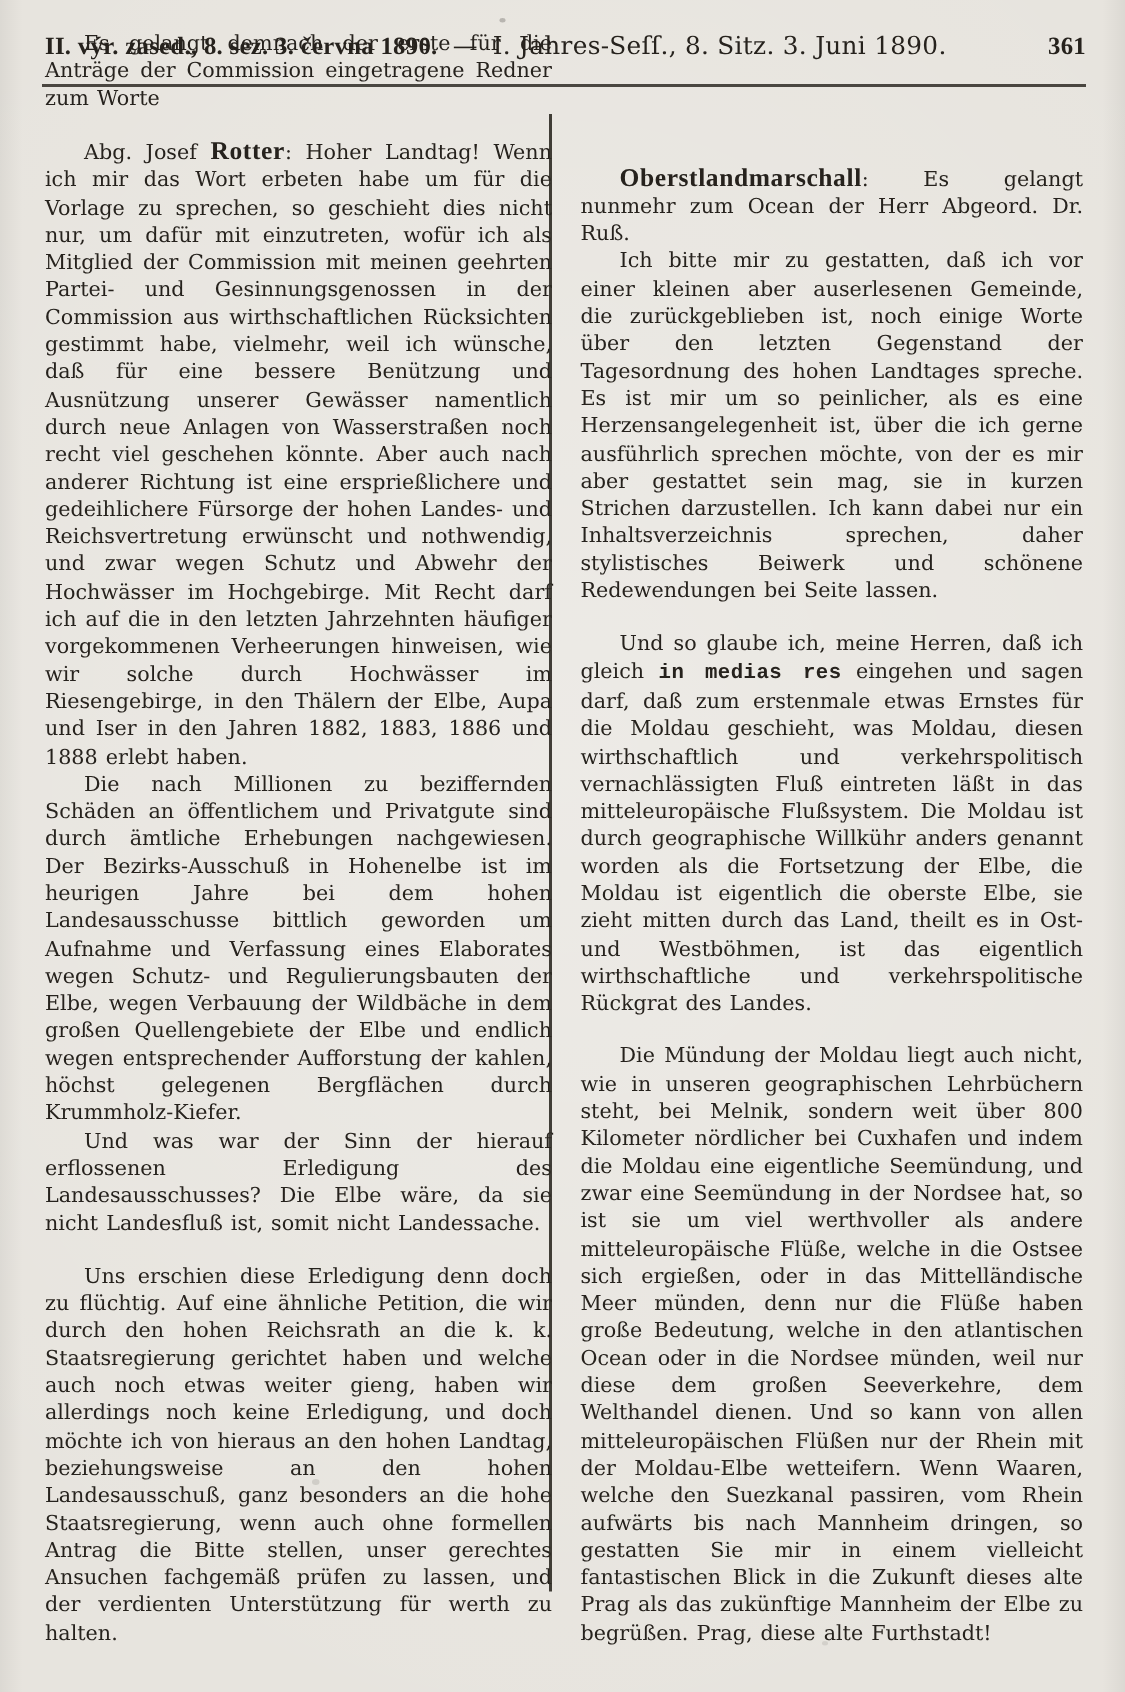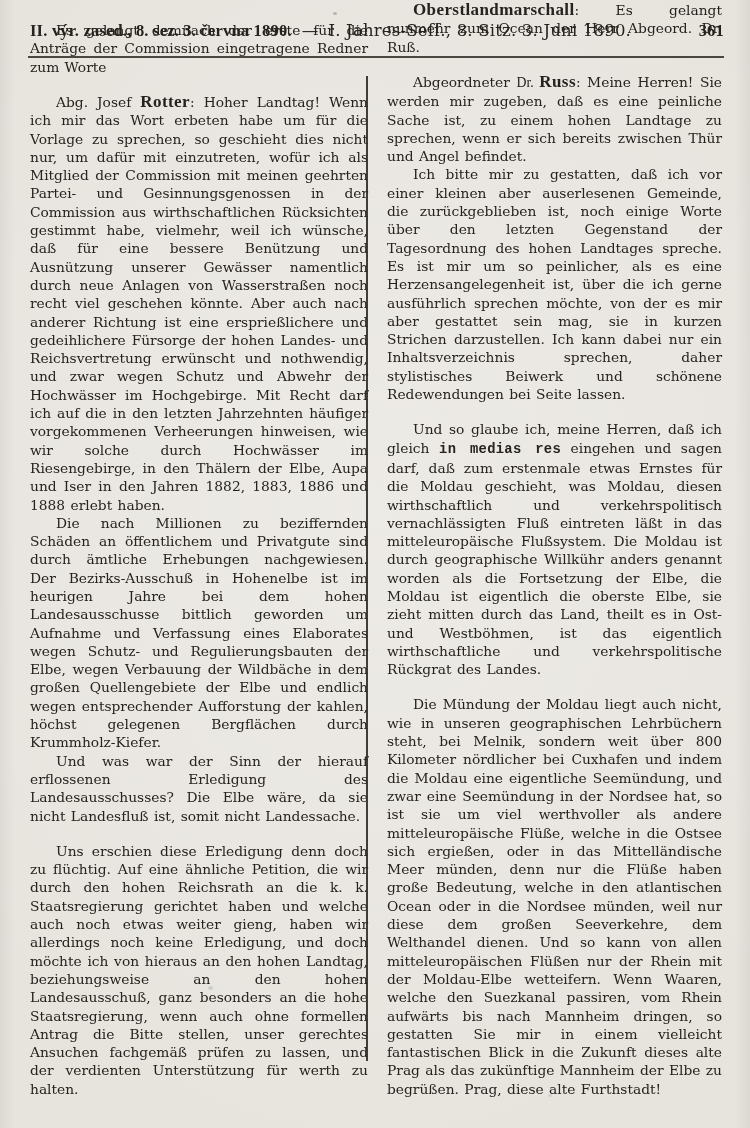--- a/index.html
+++ b/index.html
@@ -120,21 +120,20 @@
     <div class="col left">
         <p class="para"><span class="seg-plain">Es gelangt demnach der erste für die Anträge der Commission eingetragene Redner zum Worte</span></p>
         <p class="para gap-before"><span class="seg-plain">Abg. Josef </span><span class="seg-name">Rotter</span><span class="seg-plain">: Hoher Landtag! Wenn ich mir das Wort erbeten habe um für die Vorlage zu sprechen, so geschieht dies nicht nur, um dafür mit einzutreten, wofür ich als Mitglied der Commission mit meinen geehrten Partei- und Gesinnungsgenossen in der Commission aus wirthschaftlichen Rücksichten gestimmt habe, vielmehr, weil ich wünsche, daß für eine bessere Benützung und Ausnützung unserer Gewässer namentlich durch neue Anlagen von Wasserstraßen noch recht viel geschehen könnte. Aber auch nach anderer Richtung ist eine ersprießlichere und gedeihlichere Fürsorge der hohen Landes- und Reichsvertretung erwünscht und nothwendig, und zwar wegen Schutz und Abwehr der Hochwässer im Hochgebirge. Mit Recht darf ich auf die in den letzten Jahrzehnten häufiger vorgekommenen Verheerungen hinweisen, wie wir solche durch Hochwässer im Riesengebirge, in den Thälern der Elbe, Aupa und Iser in den Jahren 1882, 1883, 1886 und 1888 erlebt haben.</span></p>
         <p class="para"><span class="seg-plain">Die nach Millionen zu beziffernden Schäden an öffentlichem und Privatgute sind durch ämtliche Erhebungen nachgewiesen. Der Bezirks-Ausschuß in Hohenelbe ist im heurigen Jahre bei dem hohen Landesausschusse bittlich geworden um Aufnahme und Verfassung eines Elaborates wegen Schutz- und Regulierungsbauten der Elbe, wegen Verbauung der Wildbäche in dem großen Quellengebiete der Elbe und endlich wegen entsprechender Aufforstung der kahlen, höchst gelegenen Bergflächen durch Krummholz-Kiefer.</span></p>
         <p class="para"><span class="seg-plain">Und was war der Sinn der hierauf erflossenen Erledigung des Landesausschusses? Die Elbe wäre, da sie nicht Landesfluß ist, somit nicht Landessache.</span></p>
         <p class="para gap-before"><span class="seg-plain">Uns erschien diese Erledigung denn doch zu flüchtig. Auf eine ähnliche Petition, die wir durch den hohen Reichsrath an die k. k. Staatsregierung gerichtet haben und welche auch noch etwas weiter gieng, haben wir allerdings noch keine Erledigung, und doch möchte ich von hieraus an den hohen Landtag, beziehungsweise an den hohen Landesausschuß, ganz besonders an die hohe Staatsregierung, wenn auch ohne formellen Antrag die Bitte stellen, unser gerechtes Ansuchen fachgemäß prüfen zu lassen, und der verdienten Unterstützung für werth zu halten.</span></p>
       </div>
     <div class="col-separator"></div>
     <div class="col right">
         <p class="para"><span class="seg-name">Oberstlandmarschall</span><span class="seg-plain">: Es gelangt nunmehr zum Ocean der Herr Abgeord. Dr. Ruß.</span></p>
-        <p class="para gap-before"><span class="seg-plain">Abgeordneter </span><span class="seg-antiqua">Dr. </span><span class="seg-name">Russ</span><span class="seg-plain">: Meine Herren! Sie werden mir zugeben, daß es eine peinliche Sache ist, zu einem hohen Landtage zu sprechen, wenn er sich bereits zwischen Thür und Angel befindet.</span></p>
         <p class="para"><span class="seg-plain">Ich bitte mir zu gestatten, daß ich vor einer kleinen aber auserlesenen Gemeinde, die zurückgeblieben ist, noch einige Worte über den letzten Gegenstand der Tagesordnung des hohen Landtages spreche. Es ist mir um so peinlicher, als es eine Herzensangelegenheit ist, über die ich gerne ausführlich sprechen möchte, von der es mir aber gestattet sein mag, sie in kurzen Strichen darzustellen. Ich kann dabei nur ein Inhaltsverzeichnis sprechen, daher stylistisches Beiwerk und schönene Redewendungen bei Seite lassen.</span></p>
         <p class="para gap-before"><span class="seg-plain">Und so glaube ich, meine Herren, daß ich gleich </span><span class="seg-antiqua-bold">in medias res</span><span class="seg-plain"> eingehen und sagen darf, daß zum erstenmale etwas Ernstes für die Moldau geschieht, was Moldau, diesen wirthschaftlich und verkehrspolitisch vernachlässigten Fluß eintreten läßt in das mitteleuropäische Flußsystem. Die Moldau ist durch geographische Willkühr anders genannt worden als die Fortsetzung der Elbe, die Moldau ist eigentlich die oberste Elbe, sie zieht mitten durch das Land, theilt es in Ost- und Westböhmen, ist das eigentlich wirthschaftliche und verkehrspolitische Rückgrat des Landes.</span></p>
         <p class="para gap-before"><span class="seg-plain">Die Mündung der Moldau liegt auch nicht, wie in unseren geographischen Lehrbüchern steht, bei Melnik, sondern weit über 800 Kilometer nördlicher bei Cuxhafen und indem die Moldau eine eigentliche Seemündung, und zwar eine Seemündung in der Nordsee hat, so ist sie um viel werthvoller als andere mitteleuropäische Flüße, welche in die Ostsee sich ergießen, oder in das Mittelländische Meer münden, denn nur die Flüße haben große Bedeutung, welche in den atlantischen Ocean oder in die Nordsee münden, weil nur diese dem großen Seeverkehre, dem Welthandel dienen. Und so kann von allen mitteleuropäischen Flüßen nur der Rhein mit der Moldau-Elbe wetteifern. Wenn Waaren, welche den Suezkanal passiren, vom Rhein aufwärts bis nach Mannheim dringen, so gestatten Sie mir in einem vielleicht fantastischen Blick in die Zukunft dieses alte Prag als das zukünftige Mannheim der Elbe zu begrüßen. Prag, diese alte Furthstadt!</span></p>
       </div>
   </div>
 
   <span class="speck" style="left:333px; top:12px; width:4px; height:3px;"></span>
   <span class="speck" style="left:208px; top:986px; width:5px; height:4px; opacity:.5;"></span>
   <span class="speck" style="left:548px; top:1094px; width:4px; height:3px; opacity:.4;"></span>
 

